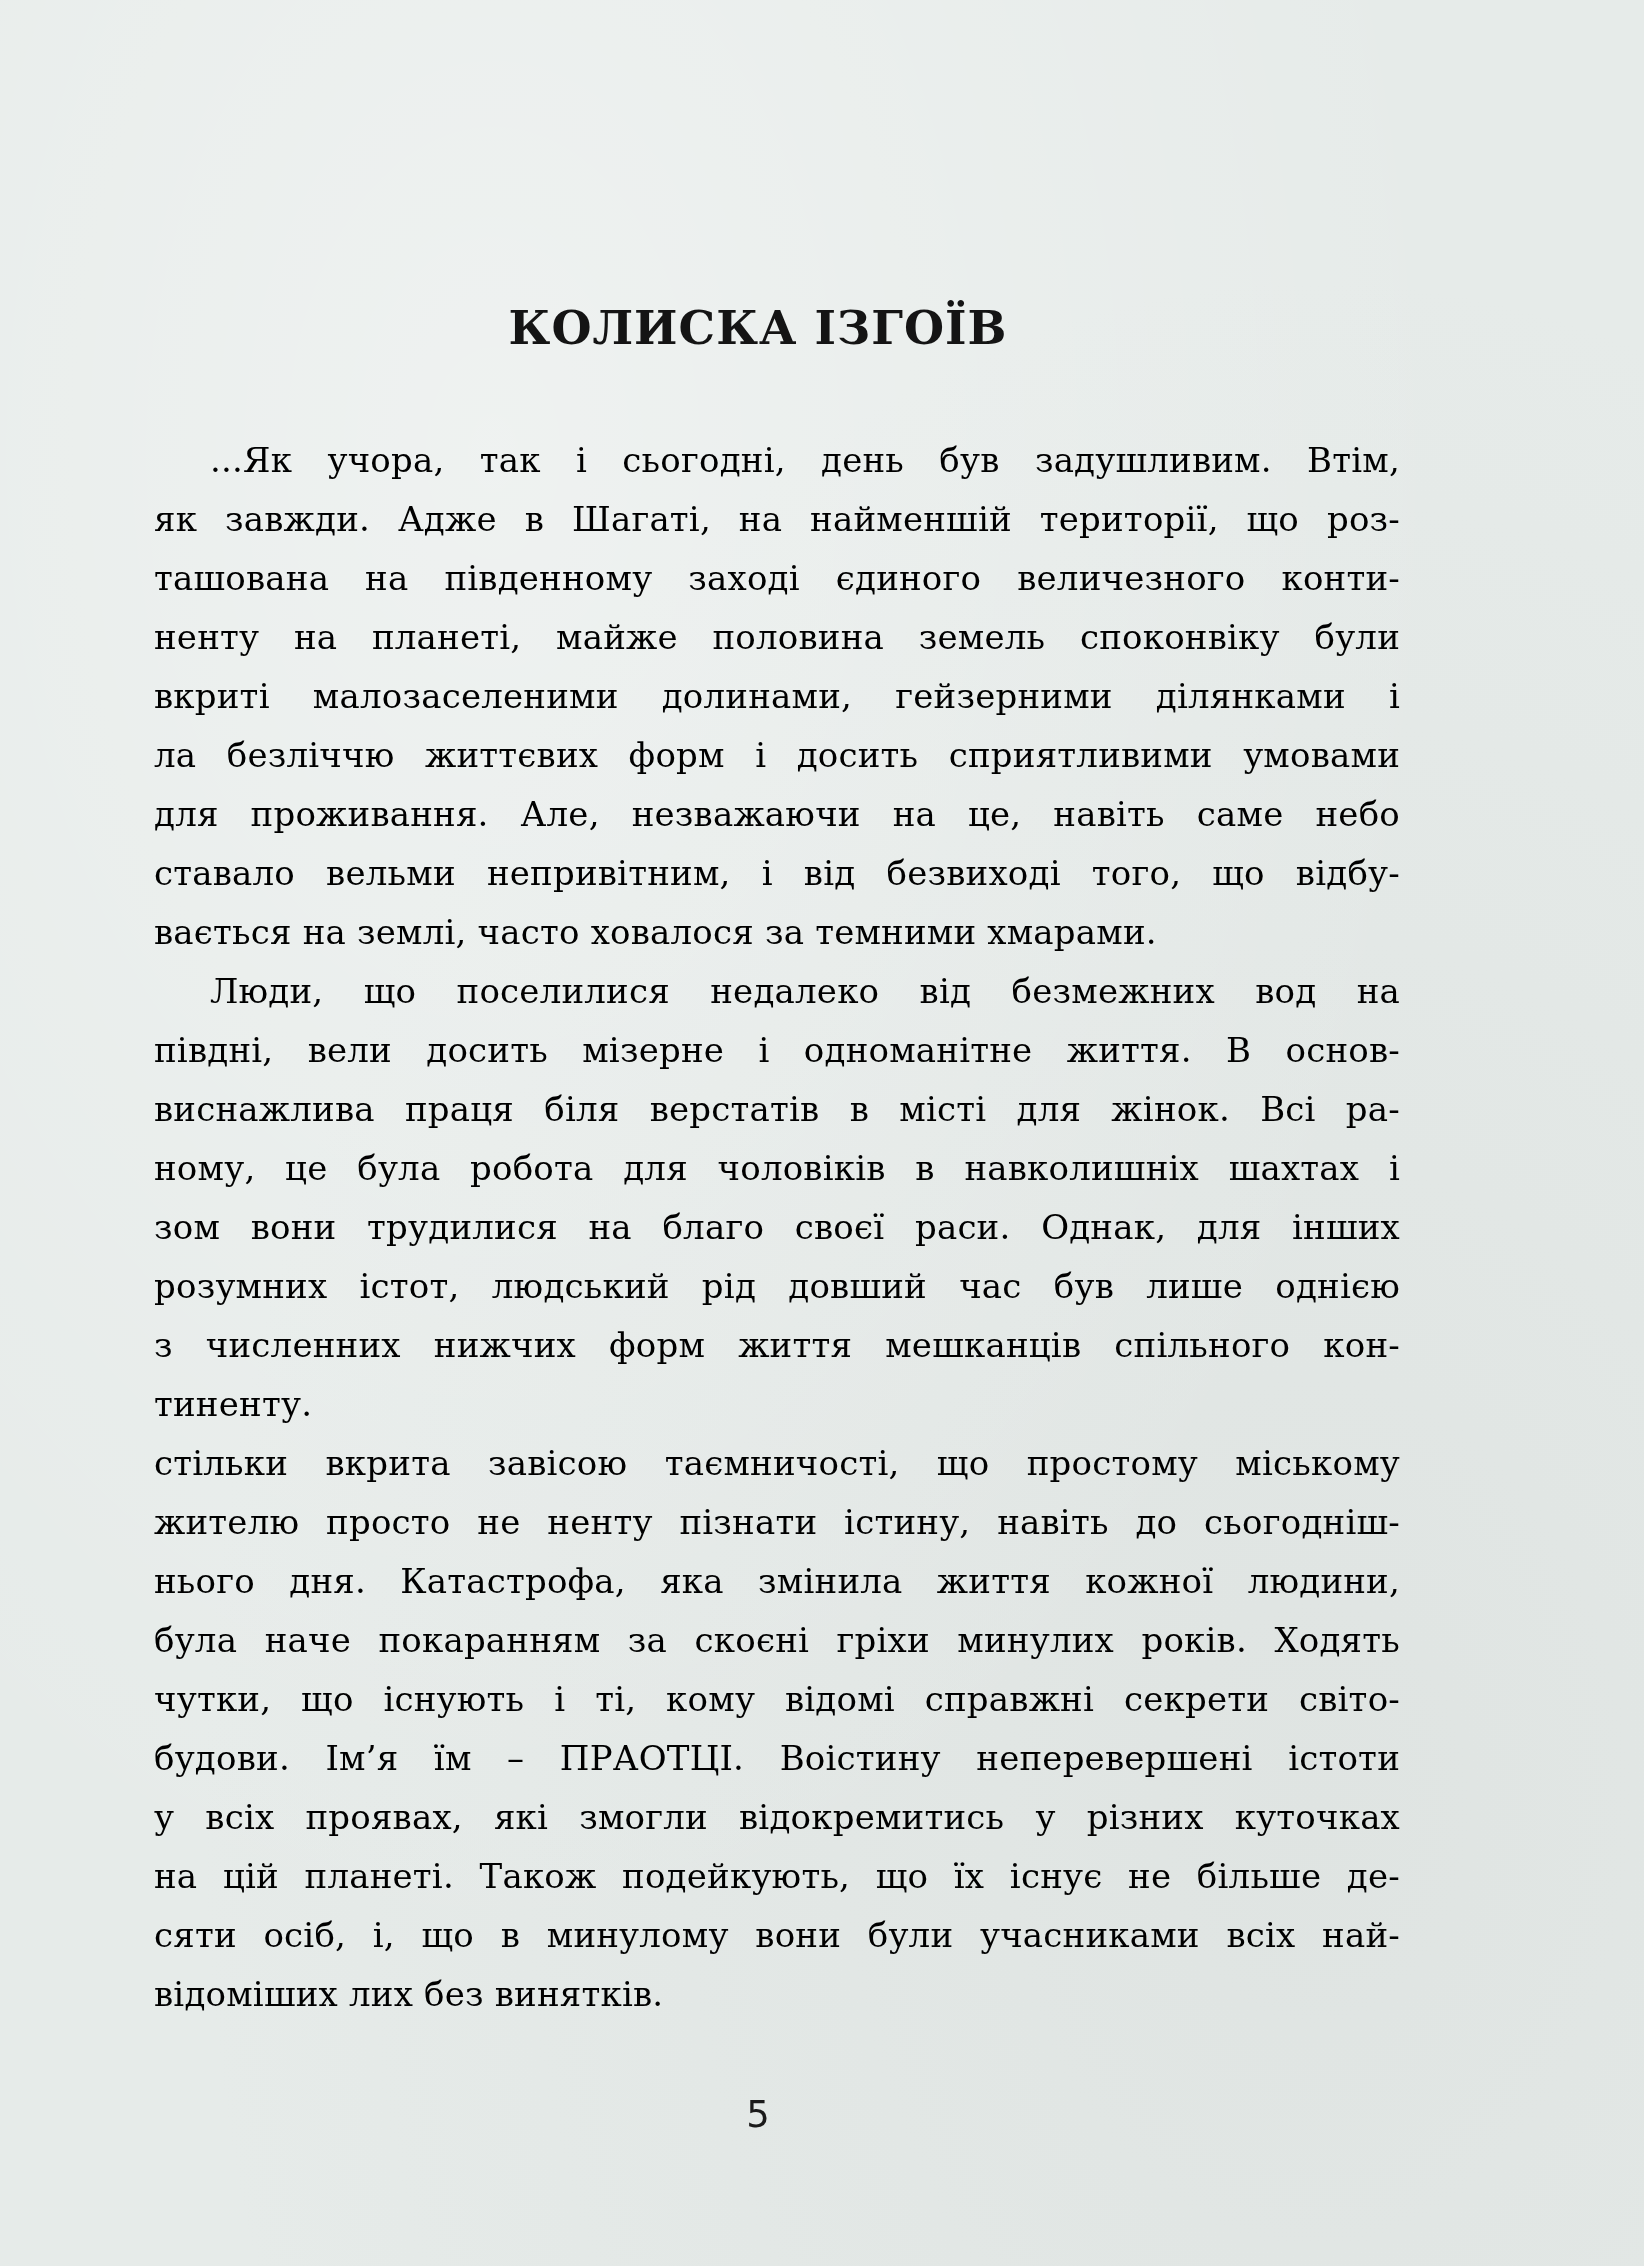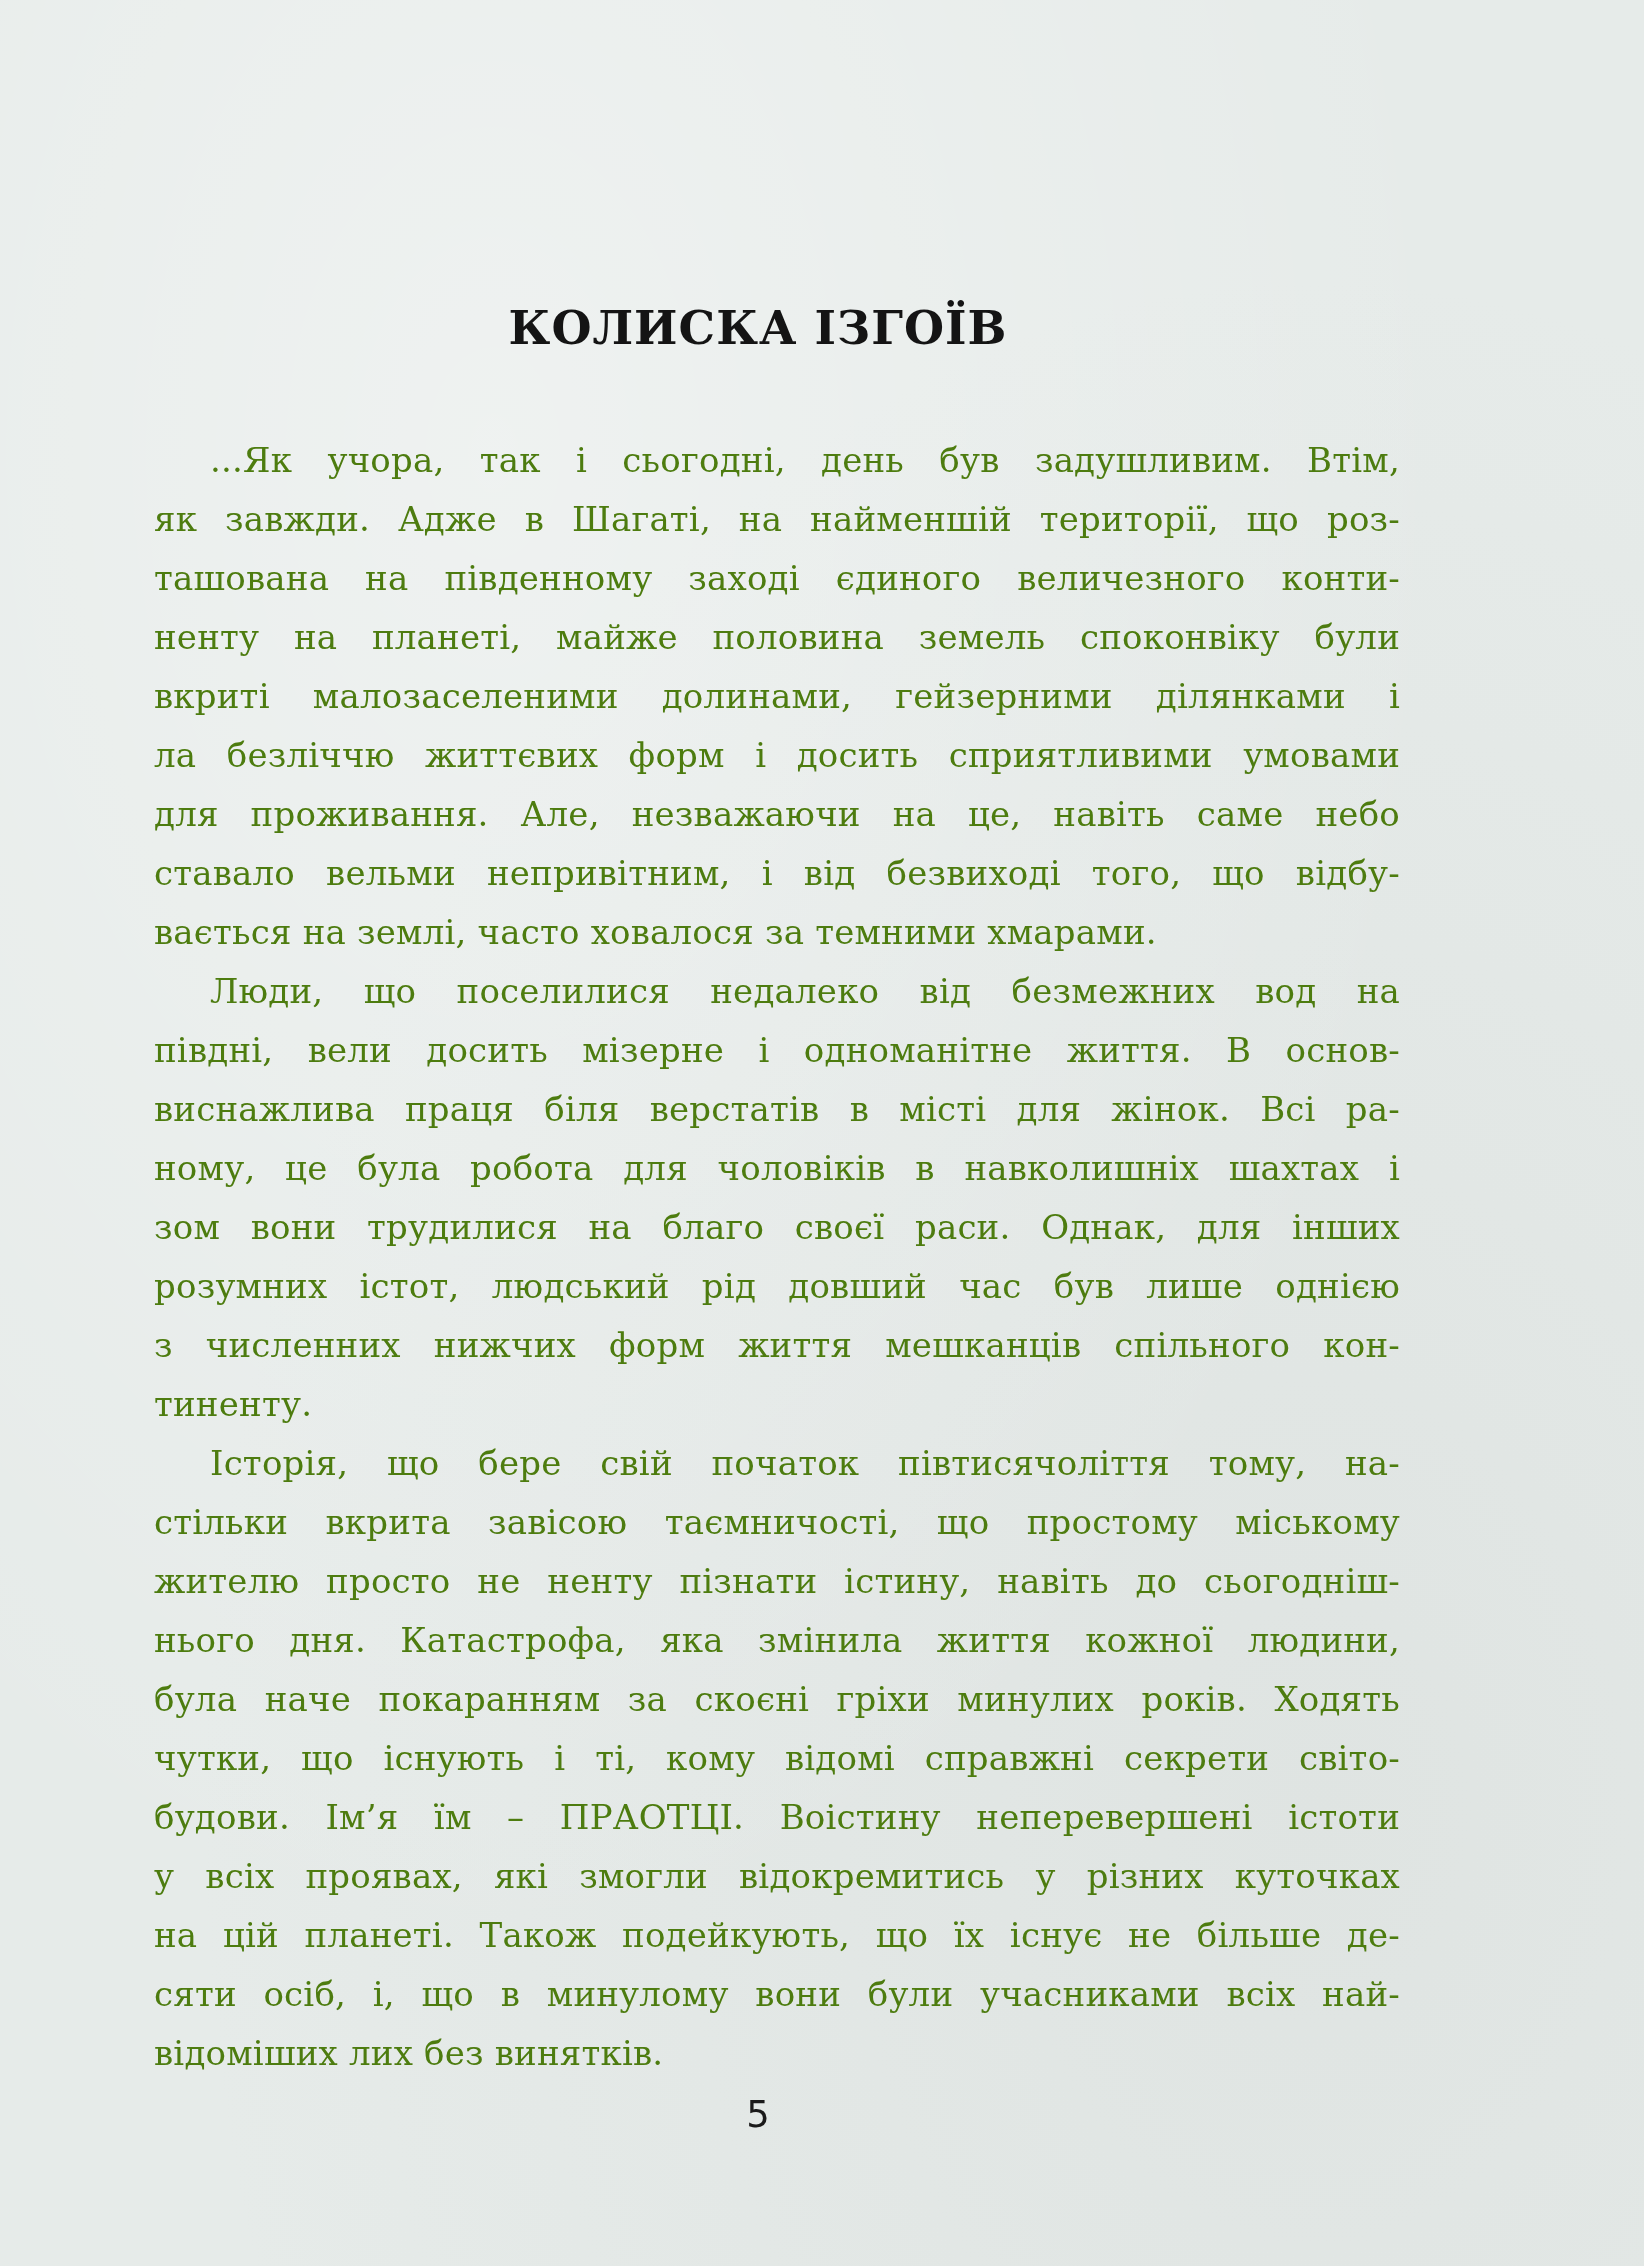--- a/index.html
+++ b/index.html
@@ -43,21 +43,21 @@
     width: 1246px;
   }
   .line {
     display: block;
     height: 59px;
     line-height: 59px;
     font-size: 34px;
     white-space: nowrap;
     text-align: justify;
     text-align-last: justify;
-    color: #4d7c0f;
+    color: #000000;
     font-family: "DejaVu Serif", serif;
     letter-spacing: 0.2px;
   }
   .line.indent {
     padding-left: 56px;
   }
   .line.last {
     text-align-last: left;
   }
   .page-number {
@@ -97,21 +97,20 @@
       <span class="line">півдні, вели досить мізерне і одноманітне життя. В основ-</span>
       <span class="line">виснажлива праця біля верстатів в місті для жінок. Всі ра-</span>
       <span class="line">ному, це була робота для чоловіків в навколишніх шахтах і</span>
       <span class="line">зом вони трудилися на благо своєї раси. Однак, для інших</span>
       <span class="line">розумних істот, людський рід довший час був лише однією</span>
       <span class="line">з численних нижчих форм життя мешканців спільного кон-</span>
       <span class="line last">тиненту.</span>
     </div>
 
     <div>
-      <span class="line indent">Історія, що бере свій початок півтисячоліття тому, на-</span>
       <span class="line">стільки вкрита завісою таємничості, що простому міському</span>
       <span class="line">жителю просто не ненту пізнати істину, навіть до сьогодніш-</span>
       <span class="line">нього дня. Катастрофа, яка змінила життя кожної людини,</span>
       <span class="line">була наче покаранням за скоєні гріхи минулих років. Ходять</span>
       <span class="line">чутки, що існують і ті, кому відомі справжні секрети світо-</span>
       <span class="line">будови. Ім’я їм – ПРАОТЦІ. Воістину неперевершені істоти</span>
       <span class="line">у всіх проявах, які змогли відокремитись у різних куточках</span>
       <span class="line">на цій планеті. Також подейкують, що їх існує не більше де-</span>
       <span class="line">сяти осіб, і, що в минулому вони були учасниками всіх най-</span>
       <span class="line last">відоміших лих без винятків.</span>

